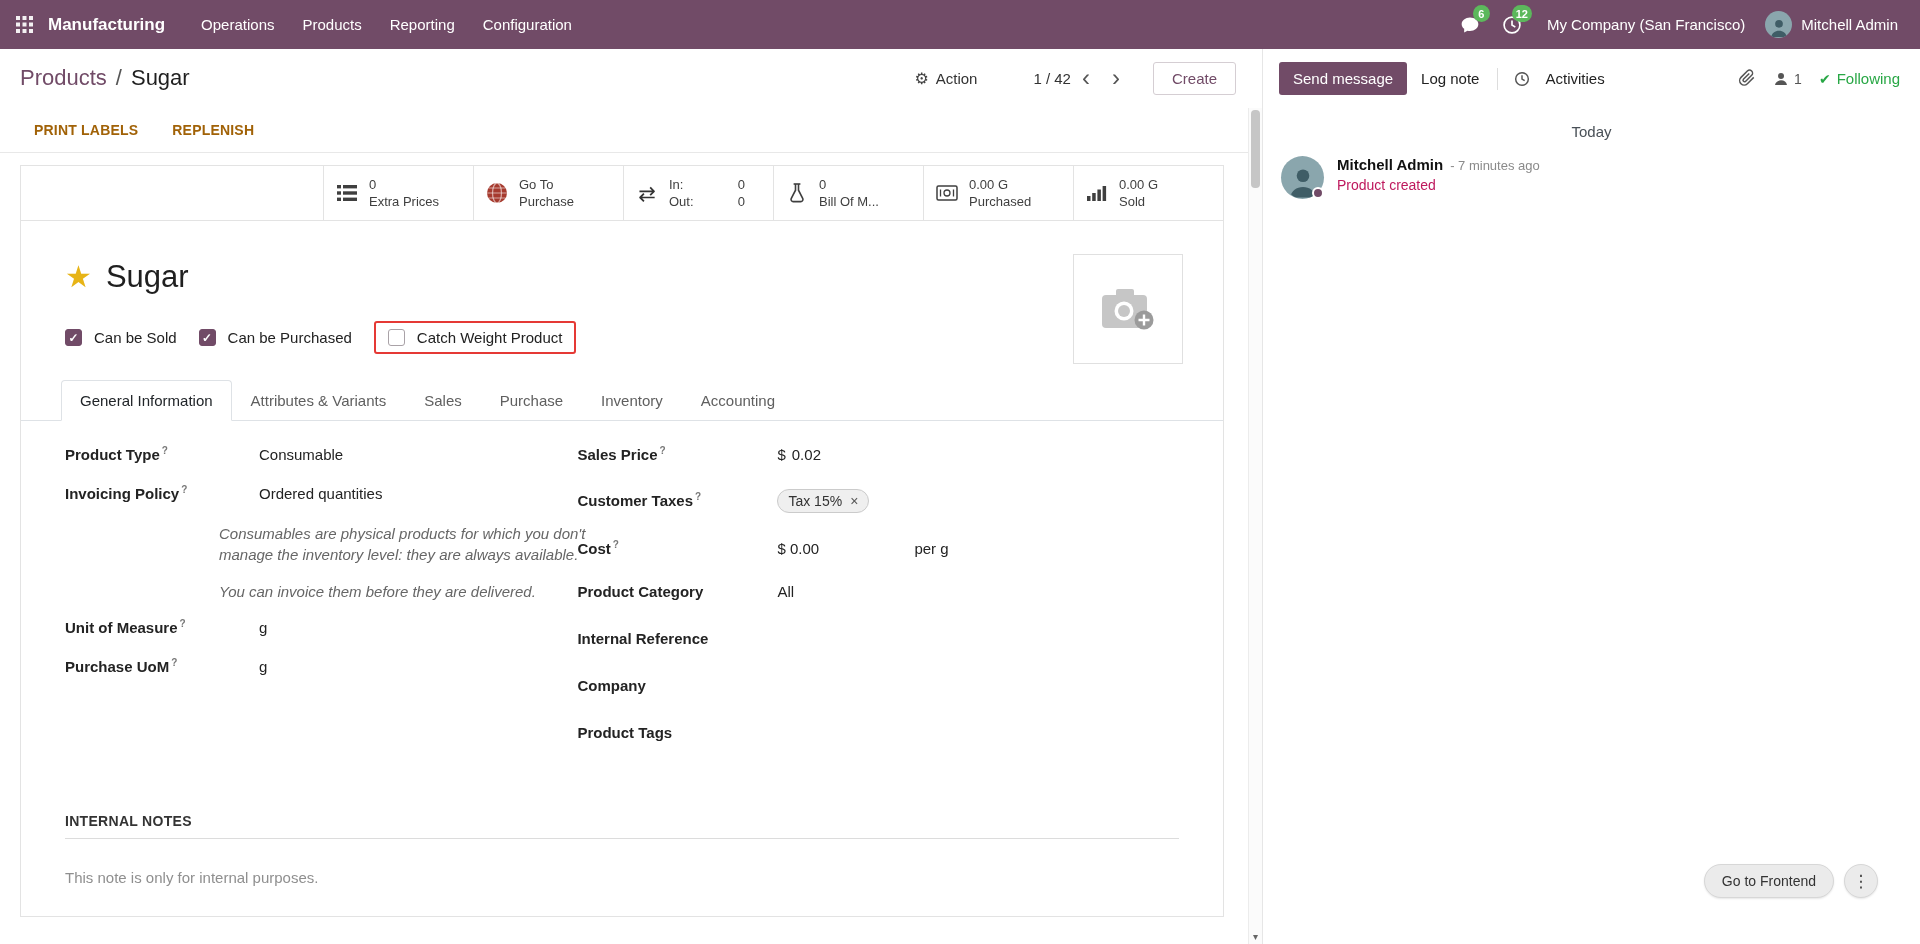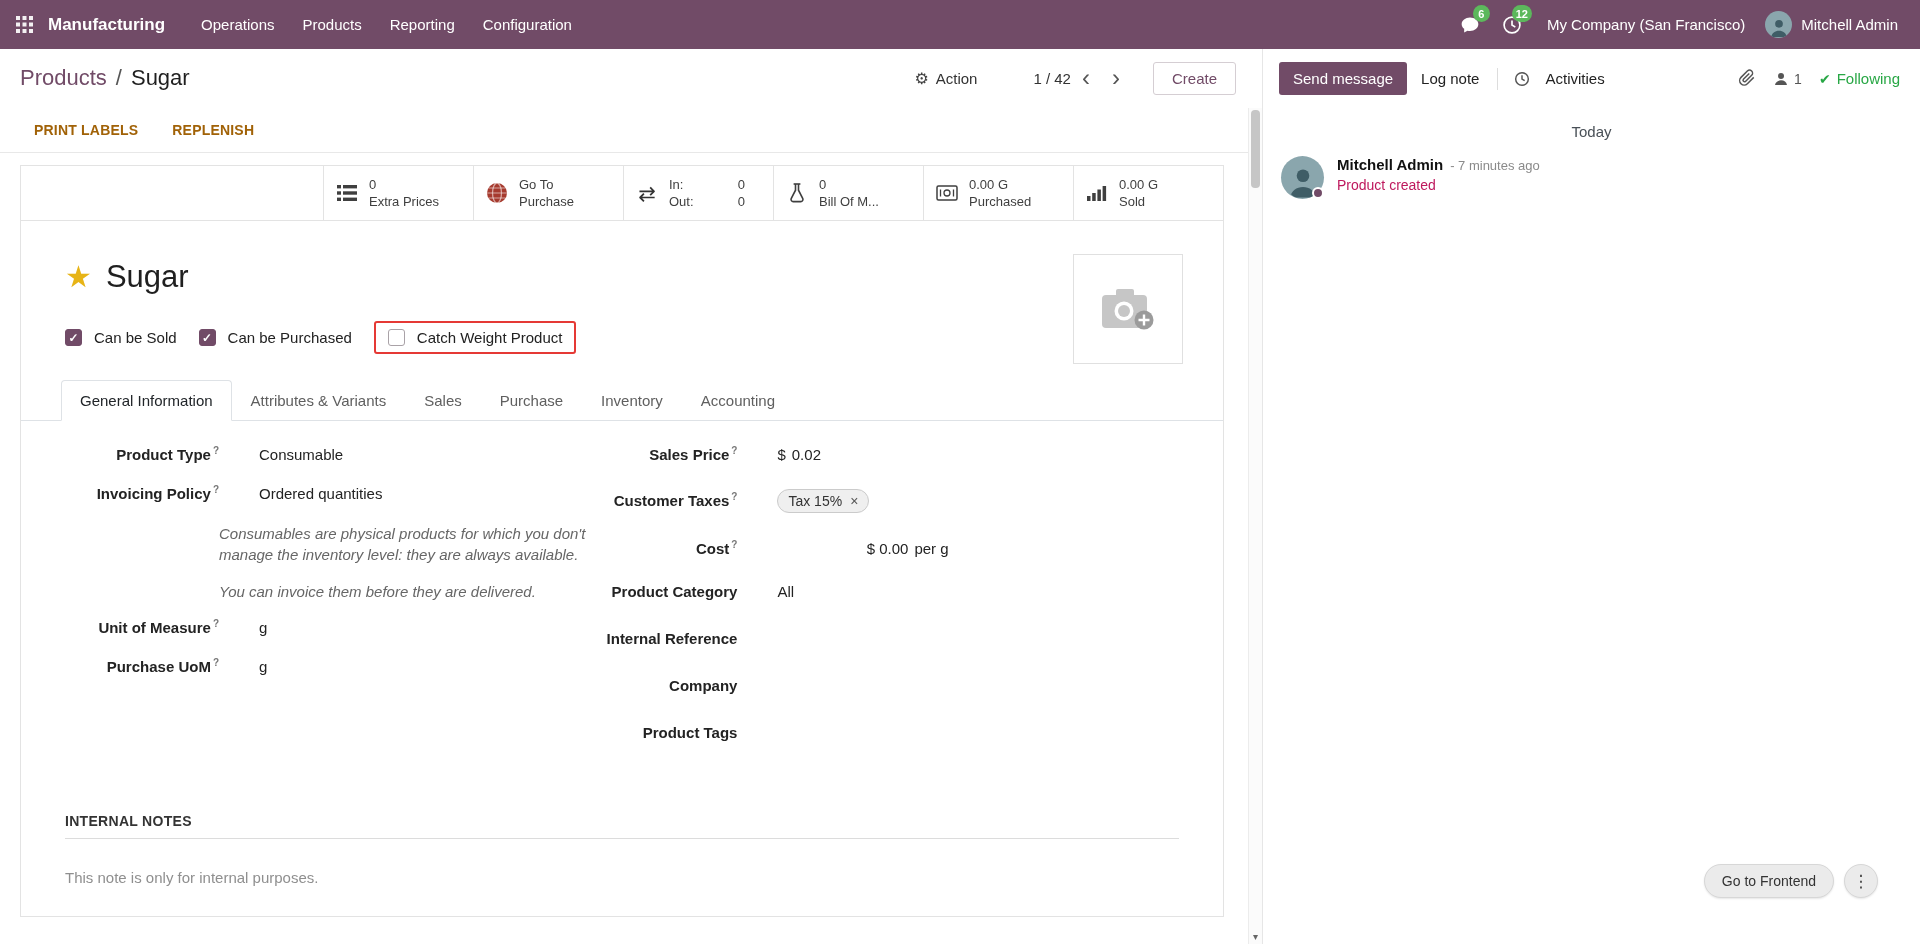--- a/index.html
+++ b/index.html
@@ -68,21 +68,21 @@
   
   .tabs{display:flex;margin-top:26px;padding-left:40px;border-bottom:1px solid #dee2e6;}
   .tab{padding:11px 18px;font-size:15px;color:#5f5f5f;border:1px solid transparent;margin-bottom:-1px;border-top-left-radius:4px;border-top-right-radius:4px;white-space:nowrap;}
   .tab.active{color:#212529;background:#fff;border-color:#dee2e6 #dee2e6 #fff;}
 
   
   .tab-content{padding:24px 44px 30px;}
   .form-grid{display:flex;}
   .fcol.left{width:46%;}
   .fcol.right{width:54%;}
-  .field{display:flex;align-items:baseline;margin-bottom:21px;text-align:right;}
+  .field{display:flex;align-items:baseline;margin-bottom:21px;}
   .flabel{width:154px;flex-shrink:0;font-weight:bold;font-size:15px;color:#232323;}
   .fcol.right .flabel{width:160px;}
   .fcol.right .field{margin-bottom:26px;}
   .field.sales{margin-bottom:44px;}
   .field.taxes{margin-bottom:20px;}
   .flabel sup{font-size:10px;color:#777;margin-left:2px;}
   .fvalue{font-size:15px;color:#232323;margin-left:40px;}
   .money{display:flex;gap:6px;}
   .money .val-w{width:131px;}
   .help-para{font-style:italic;color:#666;font-size:15px;width:368px;line-height:1.4;margin:2px 0 16px 154px;}

